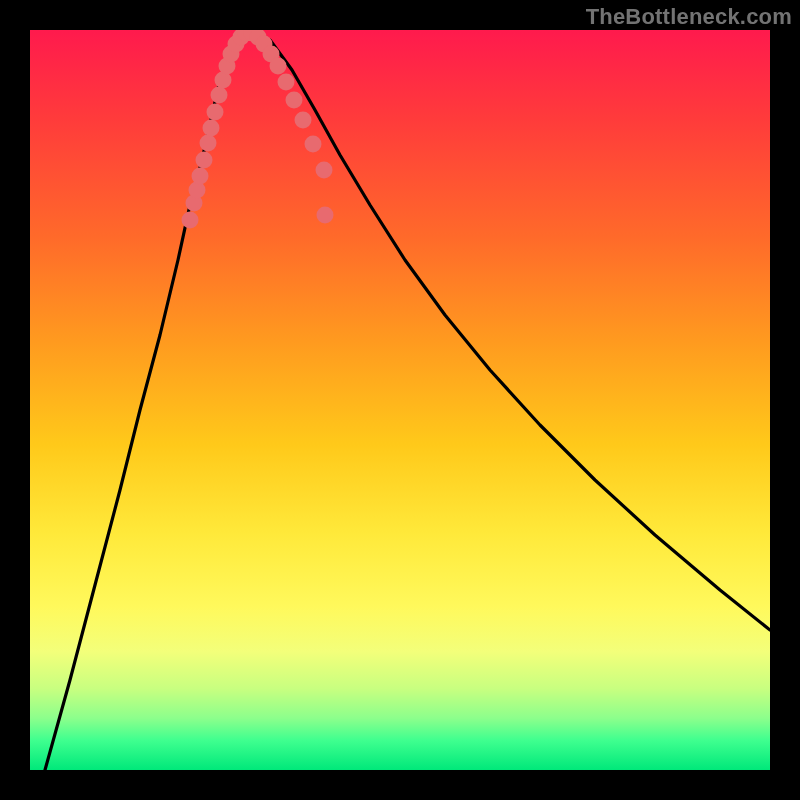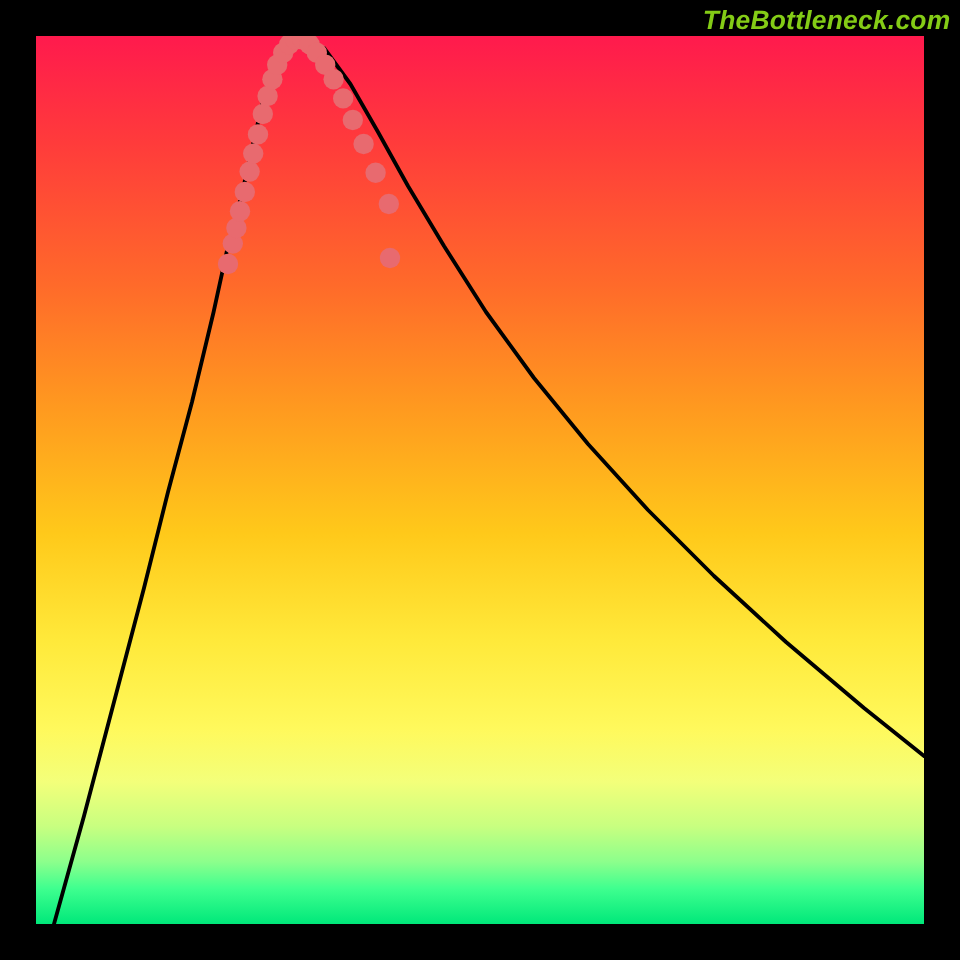--- a/index.html
+++ b/index.html
@@ -39,24 +39,23 @@
       #3fff8f 96%,
       #00e87a 100%
     );
   }
   .watermark {
     position: absolute;
     top: 4px;
     right: 8px;
     font-size: 22px;
     font-weight: 600;
-    color: #84cc16;
+    color: #737373;
     letter-spacing: 0.2px;
     user-select: none;
-    font-style: italic;
   }
   svg.curve {
     position: absolute;
     left: 0;
     top: 0;
   }
 </style>
 </head>
 <body>
 

